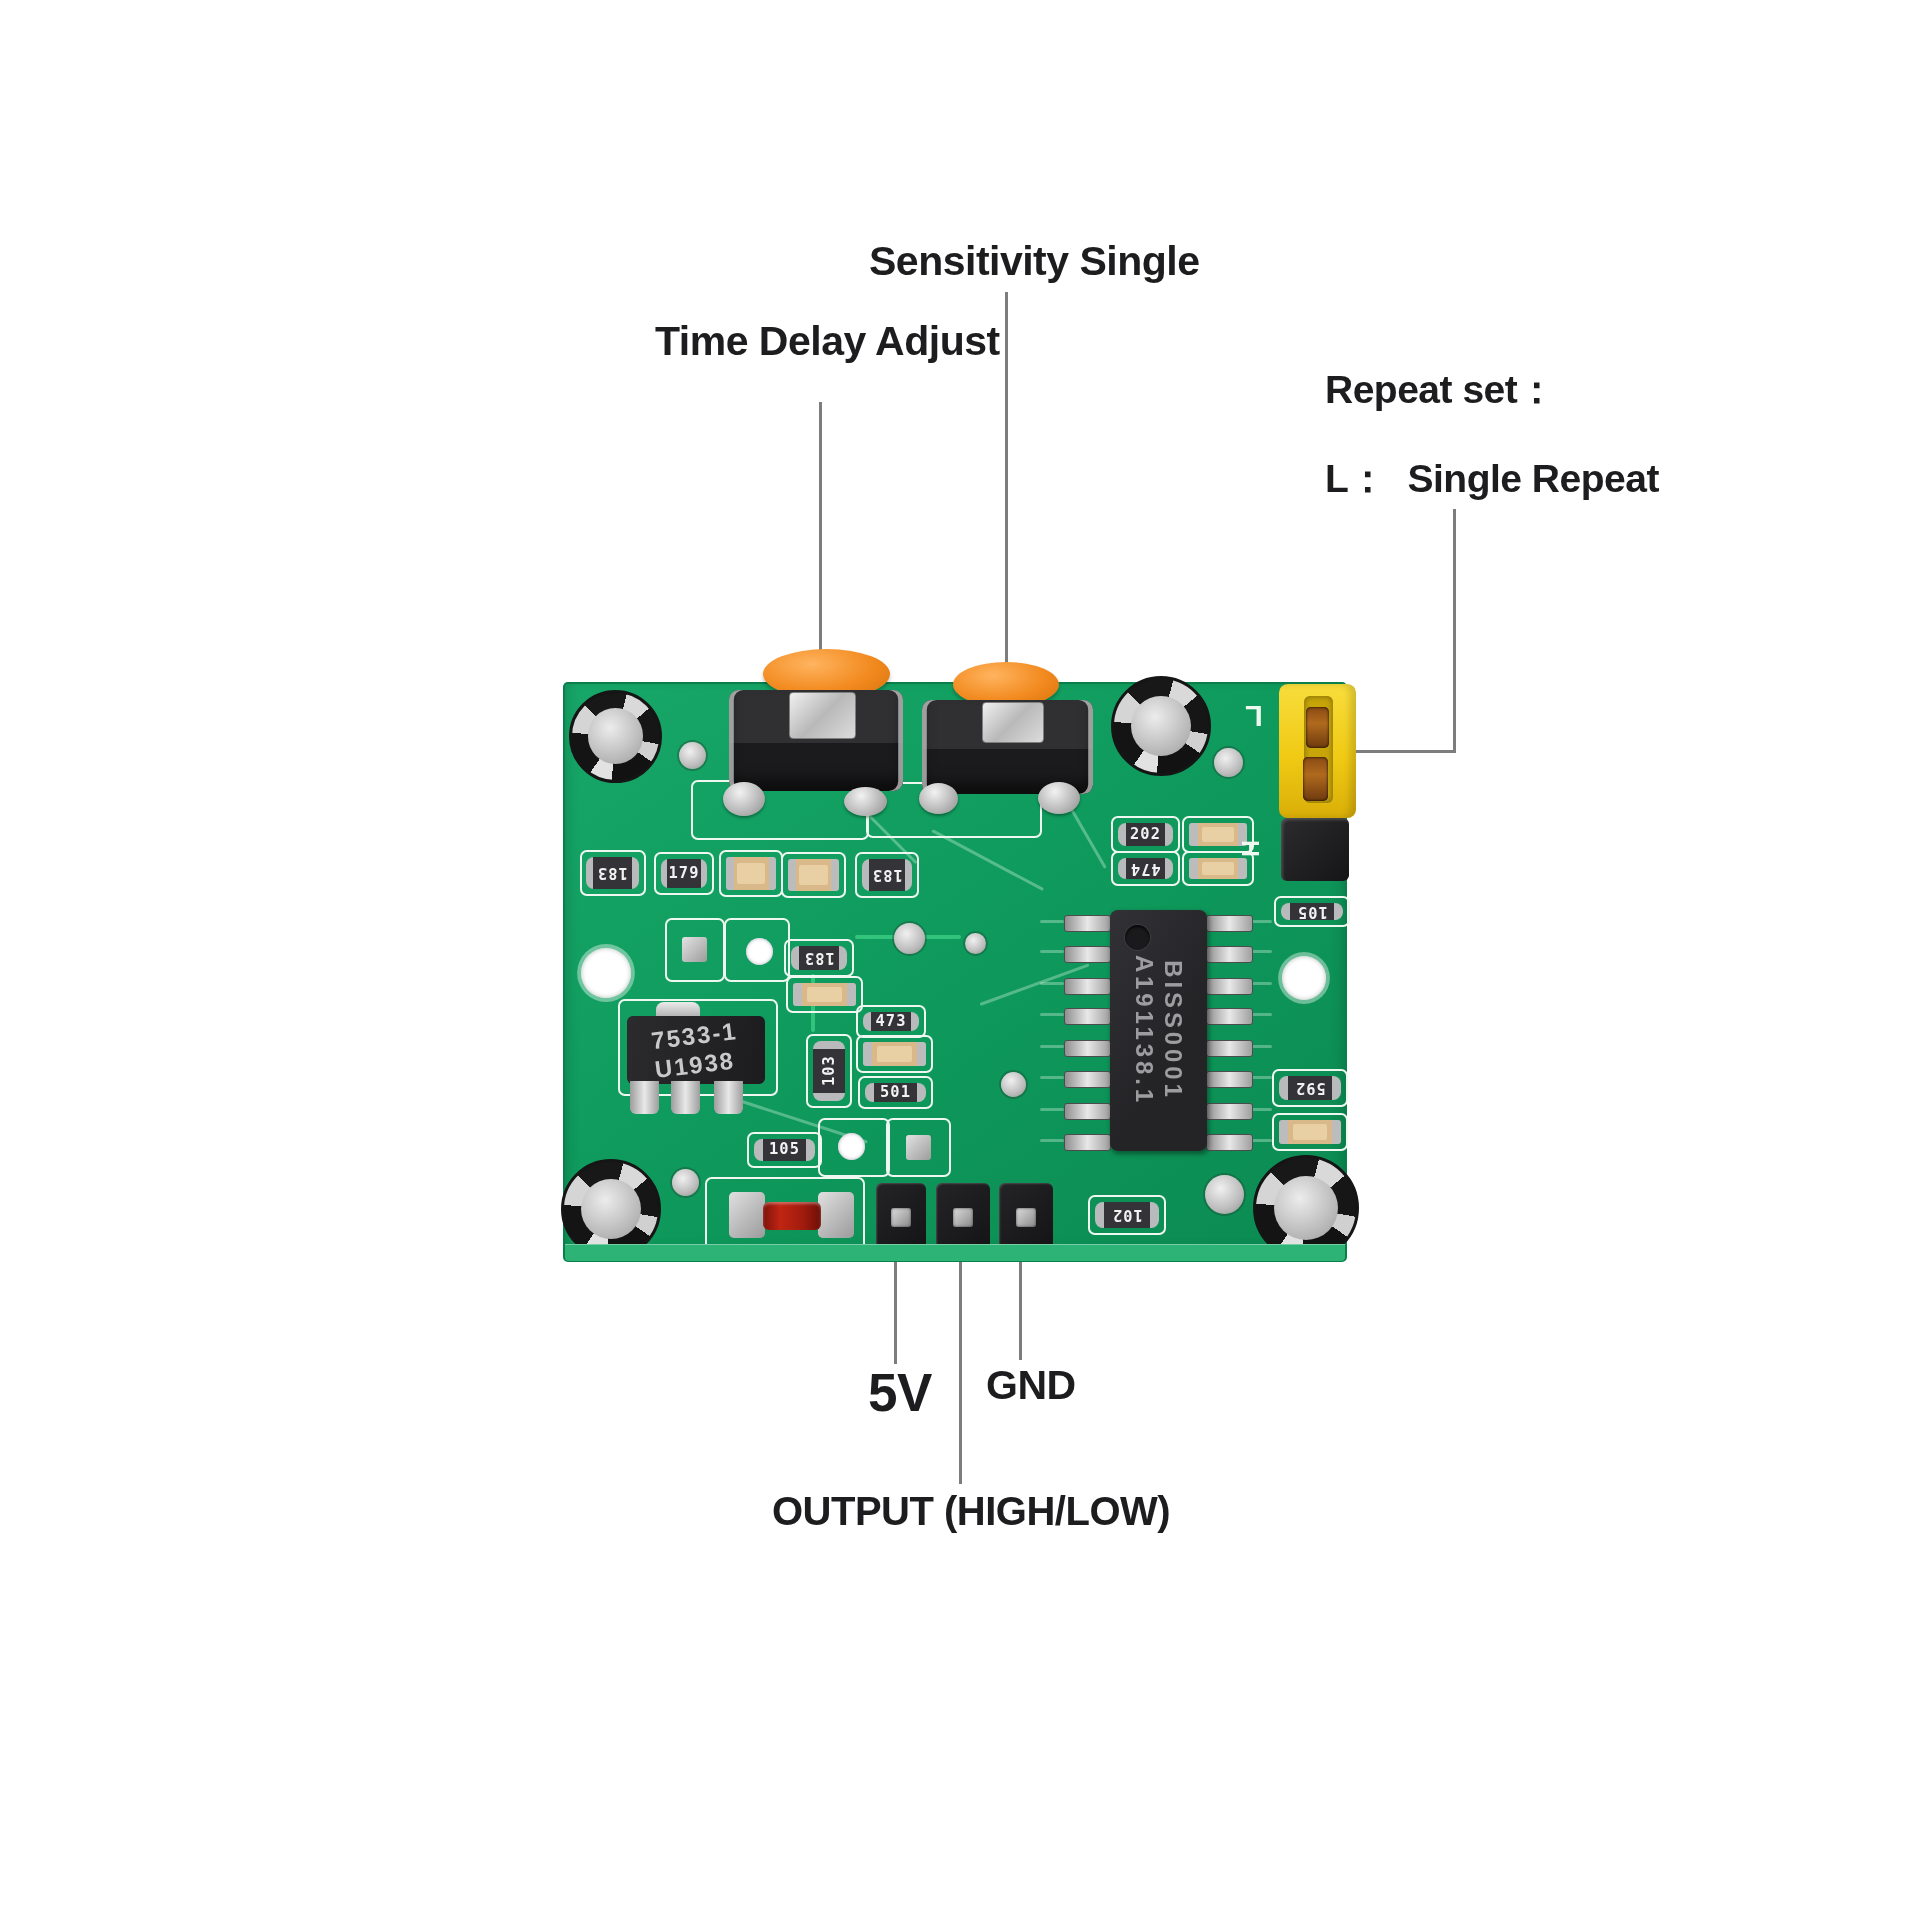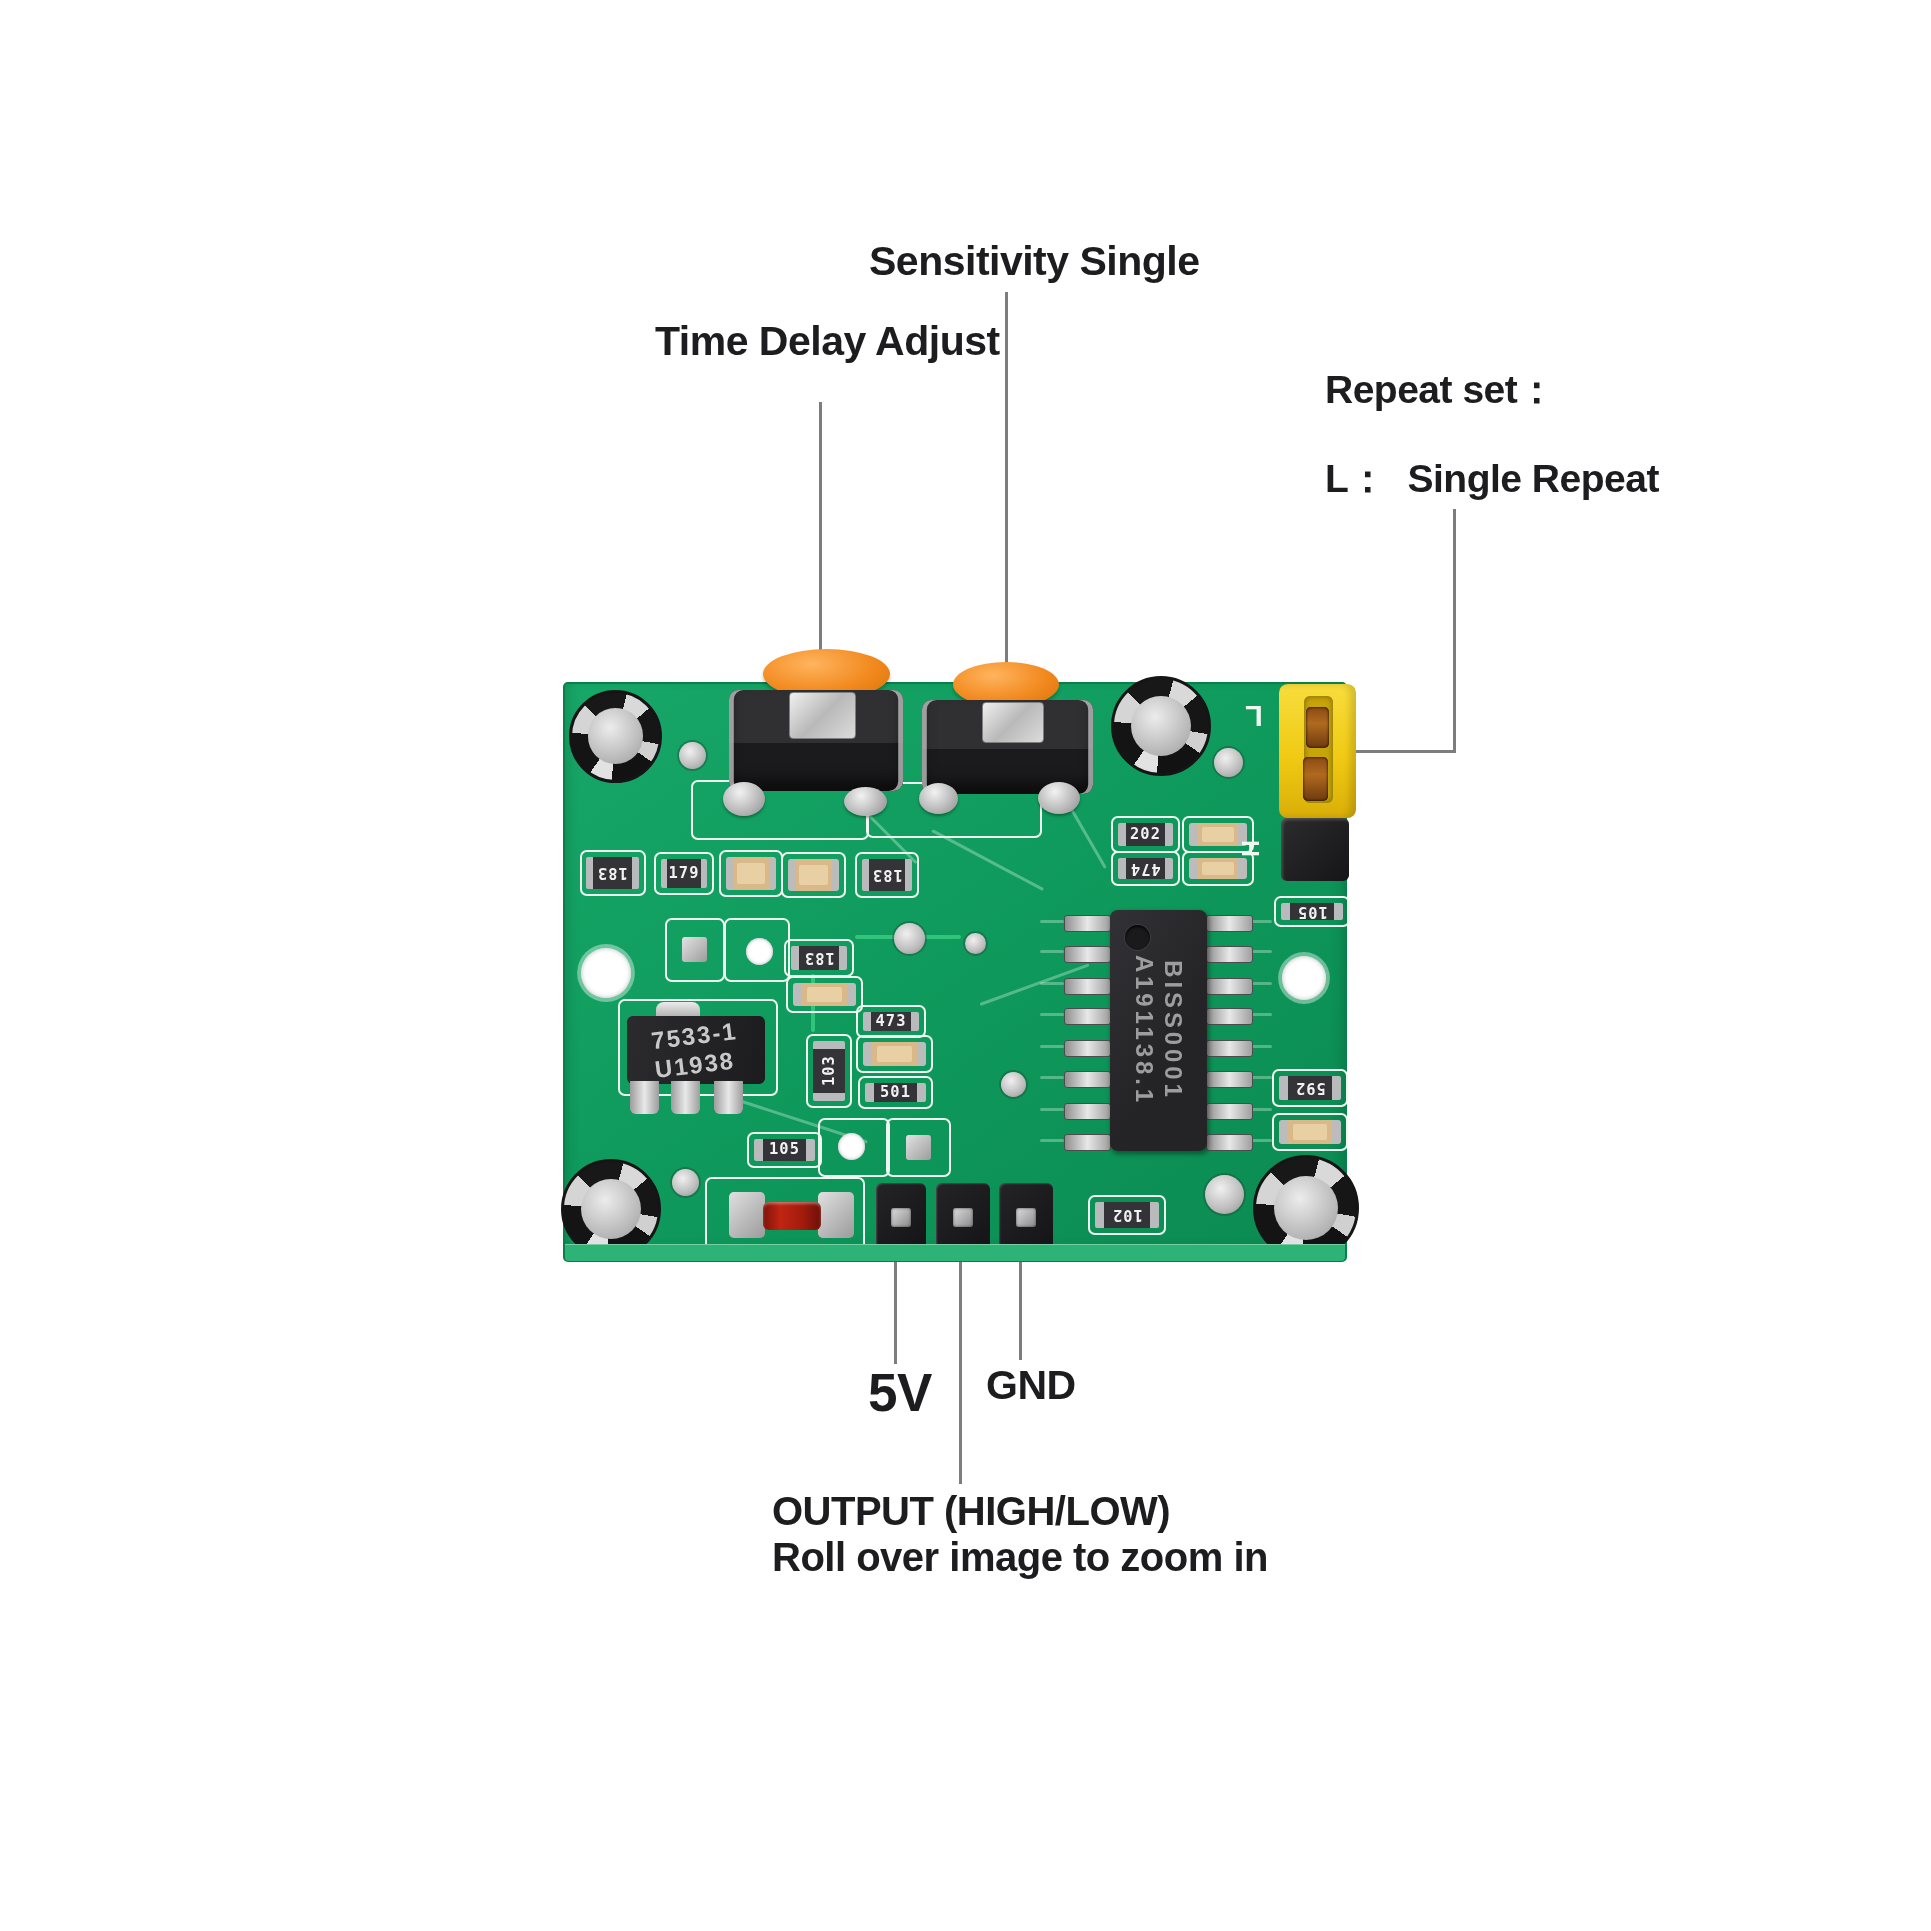--- a/index.html
+++ b/index.html
@@ -9,21 +9,21 @@
   .leader{position:absolute;background:#7d7d7d;}
   
   #board{position:absolute;left:563px;top:682px;width:780px;height:576px;
          background:linear-gradient(145deg,#17a768 0%,#0f9b5d 45%,#0b8a51 100%);
          border:2.9px solid #0a7f49;border-radius:4.8px;box-shadow:inset 0 -7.7px 15.4px rgba(0,0,0,.22);}
   .edgeStrip{position:absolute;left:0;top:560px;width:780px;height:16.4px;background:#2eb377;
              border-top:1.9px solid rgba(255,255,255,.35);border-radius:0 0 3.9px 3.9px;}
   .silk{position:absolute;border:2.9px solid #eef8f1;border-radius:6.8px;}
   .fill{position:absolute;left:4.8px;top:4.8px;right:4.8px;bottom:4.8px;}
   .res{background:linear-gradient(90deg,#b9babc 0 14%,#333338 14% 86%,#b9babc 86%);
-       border-radius:2px;display:flex;align-items:center;justify-content:center;}
+       border-radius:8px;display:flex;align-items:center;justify-content:center;}
   .res span{color:#f2f2f2;font:700 15.4px/1 "DejaVu Sans Mono",monospace;letter-spacing:1px;}
   .res.flip span{transform:rotate(180deg);}
   .res.vert{background:linear-gradient(180deg,#b9babc 0 14%,#333338 14% 86%,#b9babc 86%);}
   .res.vert span{transform:rotate(-90deg);}
   .ctan{background:linear-gradient(90deg,#bcbcbc 0 15%,#d9b88a 15% 85%,#bcbcbc 85%);border-radius:2.9px;}
   .ctan::after{content:"";position:absolute;left:22%;right:22%;top:18%;bottom:18%;
                background:#e8cfa4;border-radius:1.9px;}
   .hole{position:absolute;border-radius:50%;background:#ffffff;
         box-shadow:0 0 0 3.9px rgba(255,255,255,.4), inset 0 0 4.8px #b9c4be;}
   .via{position:absolute;border-radius:50%;
@@ -103,21 +103,20 @@
 
   <div class="lbl" style="left:869px;top:238px;font-size:41px;">Sensitivity Single</div>
   <div class="lbl" style="left:655px;top:318px;font-size:41px;">Time Delay Adjust</div>
 
   <div class="lbl" style="left:1325px;top:363px;font-size:39px;">Repeat set：</div>
   <div class="lbl" style="left:1325px;top:452px;font-size:39px;">L：  Single Repeat</div>
 
   <div class="lbl" style="left:868px;top:1362px;font-size:53px;">5V</div>
   <div class="lbl" style="left:986px;top:1362px;font-size:41px;">GND</div>
   <div class="lbl" style="left:772px;top:1489px;font-size:40px;">OUTPUT (HIGH/LOW)</div>
-  <div class="lbl" style="left:772px;top:1535px;font-size:40px;">Roll over image to zoom in</div>
 
   <div class="leader" style="left:819px;top:402px;width:2.9px;height:259px;"></div>
   <div class="leader" style="left:1005px;top:292px;width:2.9px;height:373px;"></div>
   <div class="leader" style="left:1453px;top:509px;width:2.9px;height:244px;"></div>
   <div class="leader" style="left:1348px;top:750px;width:108px;height:2.9px;"></div>
   <div class="leader" style="left:894px;top:1244px;width:2.9px;height:120px;"></div>
   <div class="leader" style="left:959px;top:1246px;width:2.9px;height:238px;"></div>
   <div class="leader" style="left:1019px;top:1246px;width:2.9px;height:114px;"></div>
 
   <div id="board">

